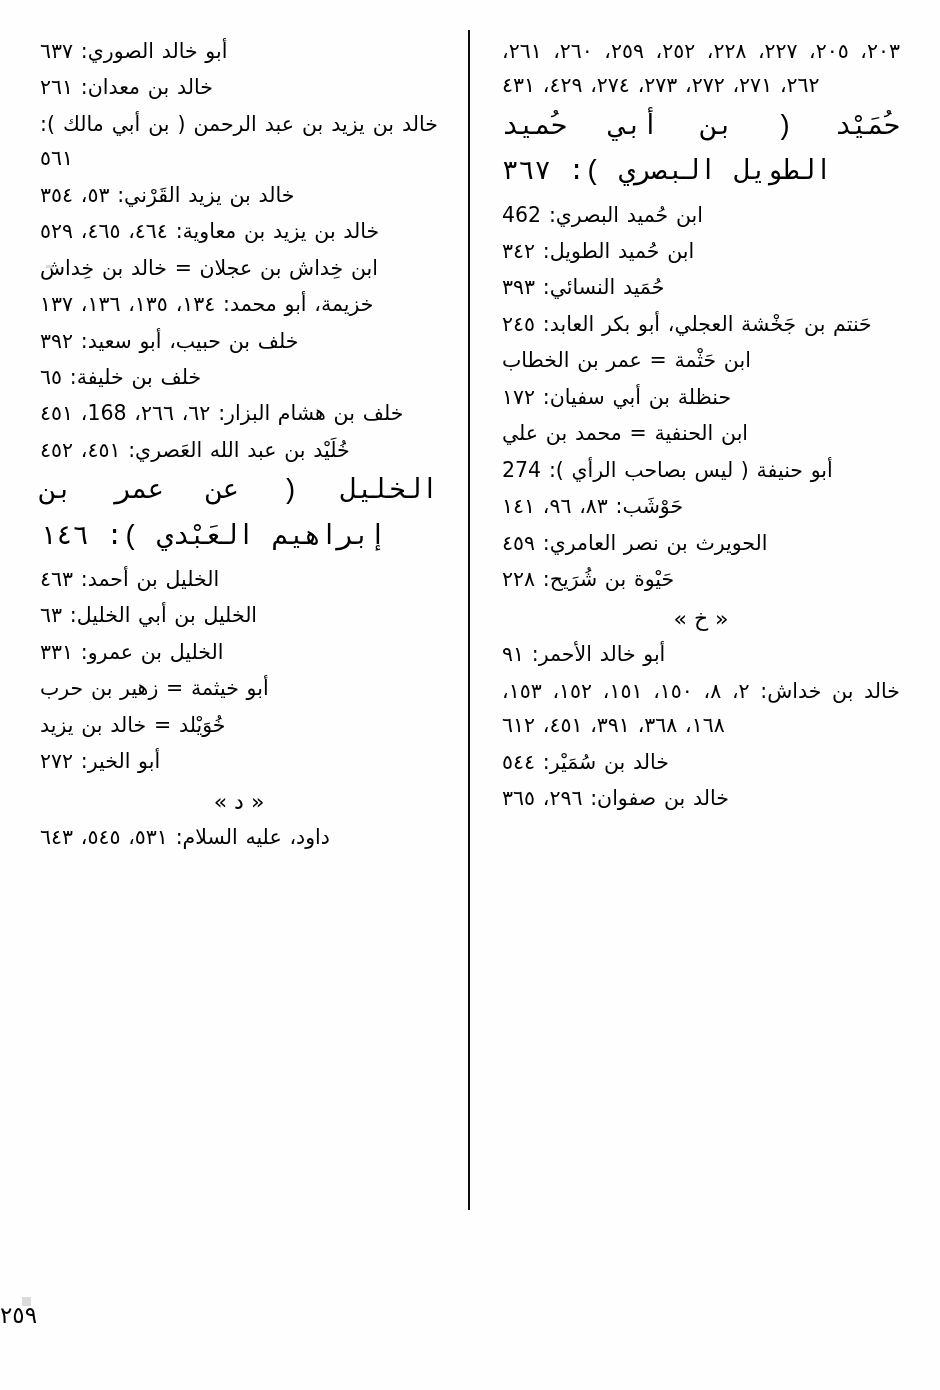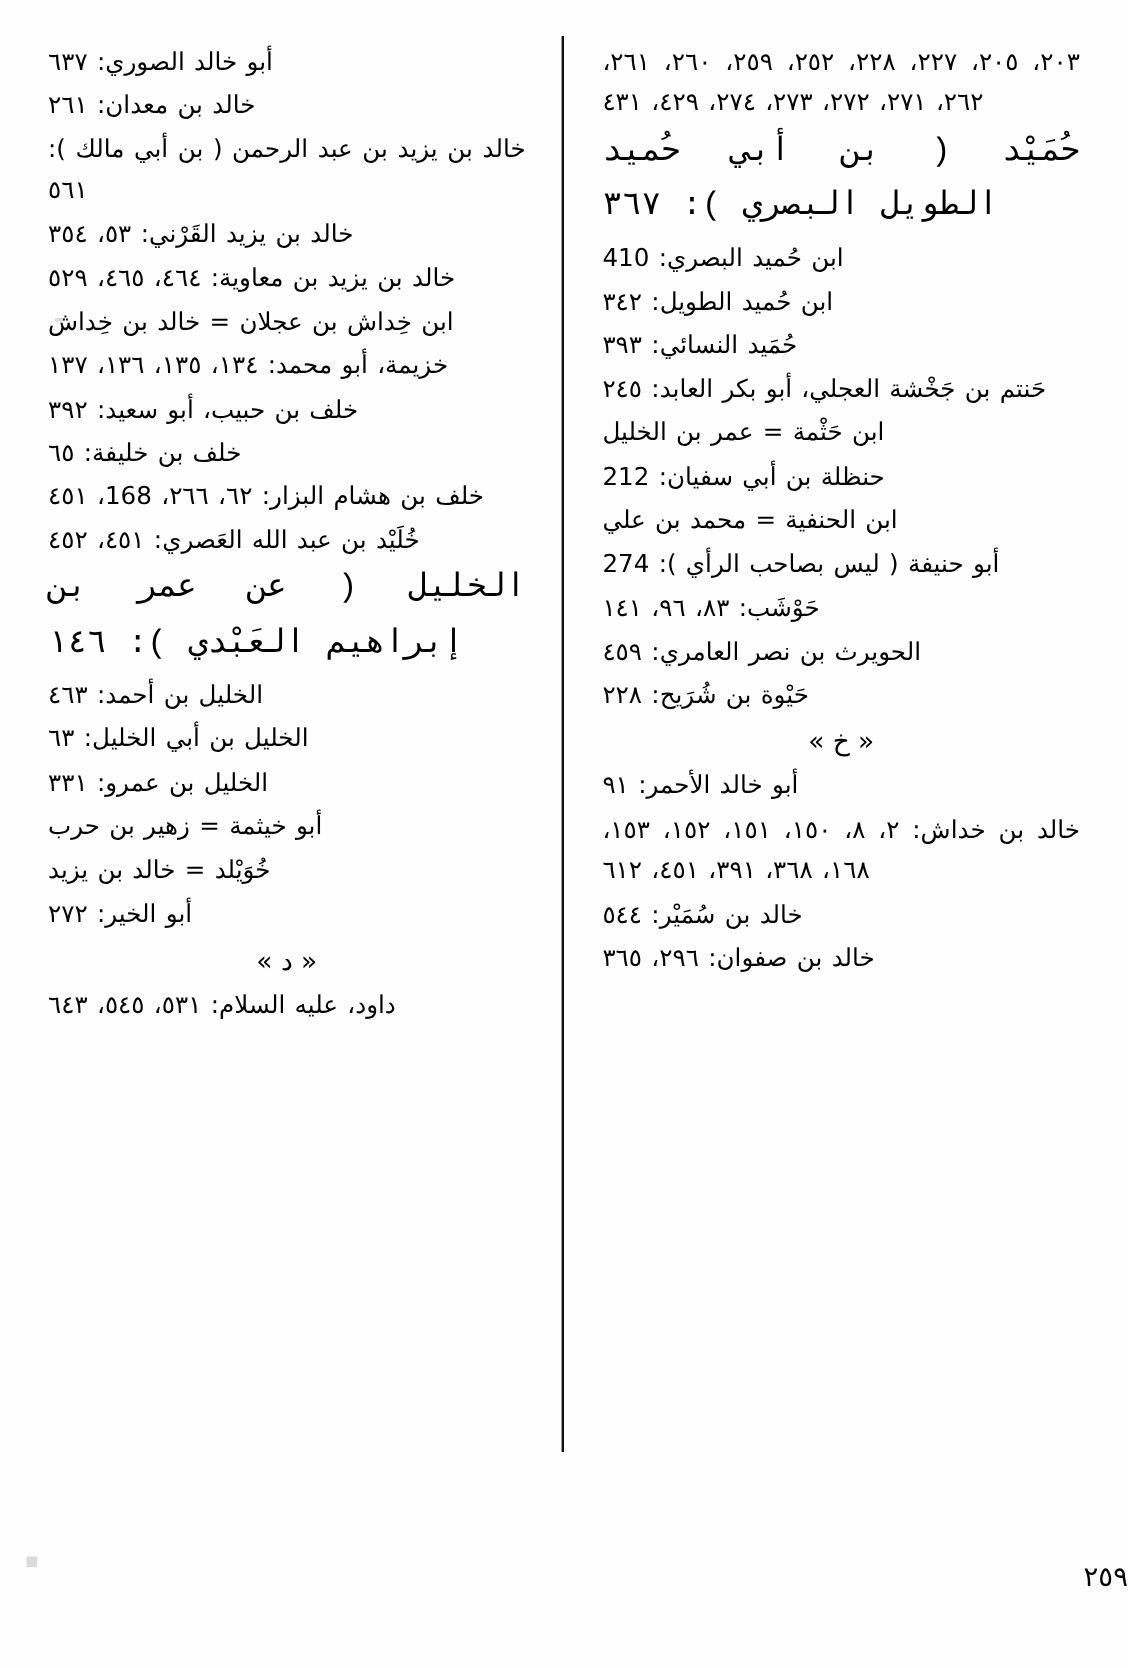--- a/index.html
+++ b/index.html
@@ -68,21 +68,21 @@
     text-align: center;
     text-align-last: center;
     margin: 10px 0 6px 0;
     letter-spacing: 0.04em;
   }
   .pagenum {
     position: absolute;
     bottom: 62px;
     left: 0;
     width: 940px;
-    text-align: right;
+    text-align: left;
     font-size: 23px;
     letter-spacing: 0.08em;
   }
   .speck {
     position: absolute;
     background: #bdbdbd;
     opacity: .55;
   }
 </style>
 </head>
@@ -93,26 +93,26 @@
   <div class="speck" style="top:265px; left:46px; width:7px; height:3px;"></div>
   <div class="speck" style="top:1297px; left:22px; width:9px; height:9px;"></div>
 
   <div class="col-divider"></div>
 
   <div class="columns">
 
     <div class="col">
       <p class="entry nums">٢٠٣، ٢٠٥، ٢٢٧، ٢٢٨، ٢٥٢، ٢٥٩، ٢٦٠، ٢٦١، ٢٦٢، ٢٧١، ٢٧٢، ٢٧٣، ٢٧٤، ٤٢٩، ٤٣١</p>
       <p class="entry big">حُمَيْد ( بن أبي حُميد الطويل البصري ): ٣٦٧</p>
-      <p class="entry">ابن حُميد البصري: 410</p>
+      <p class="entry">ابن حُميد البصري: 462</p>
       <p class="entry">ابن حُميد الطويل: ٣٤٢</p>
       <p class="entry">حُمَيد النسائي: ٣٩٣</p>
       <p class="entry">حَنتم بن جَخْشة العجلي، أبو بكر العابد: ٢٤٥</p>
-      <p class="entry">ابن حَثْمة = عمر بن الخليل</p>
-      <p class="entry">حنظلة بن أبي سفيان: 212</p>
+      <p class="entry">ابن حَثْمة = عمر بن الخطاب</p>
+      <p class="entry">حنظلة بن أبي سفيان: ١٧٢</p>
       <p class="entry">ابن الحنفية = محمد بن علي</p>
       <p class="entry">أبو حنيفة ( ليس بصاحب الرأي ): 274</p>
       <p class="entry">حَوْشَب: ٨٣، ٩٦، ١٤١</p>
       <p class="entry">الحويرث بن نصر العامري: ٤٥٩</p>
       <p class="entry">حَيْوة بن شُرَيح: ٢٢٨</p>
       <p class="section-mark">« خ »</p>
       <p class="entry">أبو خالد الأحمر: ٩١</p>
       <p class="entry">خالد بن خداش: ٢، ٨، ١٥٠، ١٥١، ١٥٢، ١٥٣، ١٦٨، ٣٦٨، ٣٩١، ٤٥١، ٦١٢</p>
       <p class="entry">خالد بن سُمَيْر: ٥٤٤</p>
       <p class="entry">خالد بن صفوان: ٢٩٦، ٣٦٥</p>

